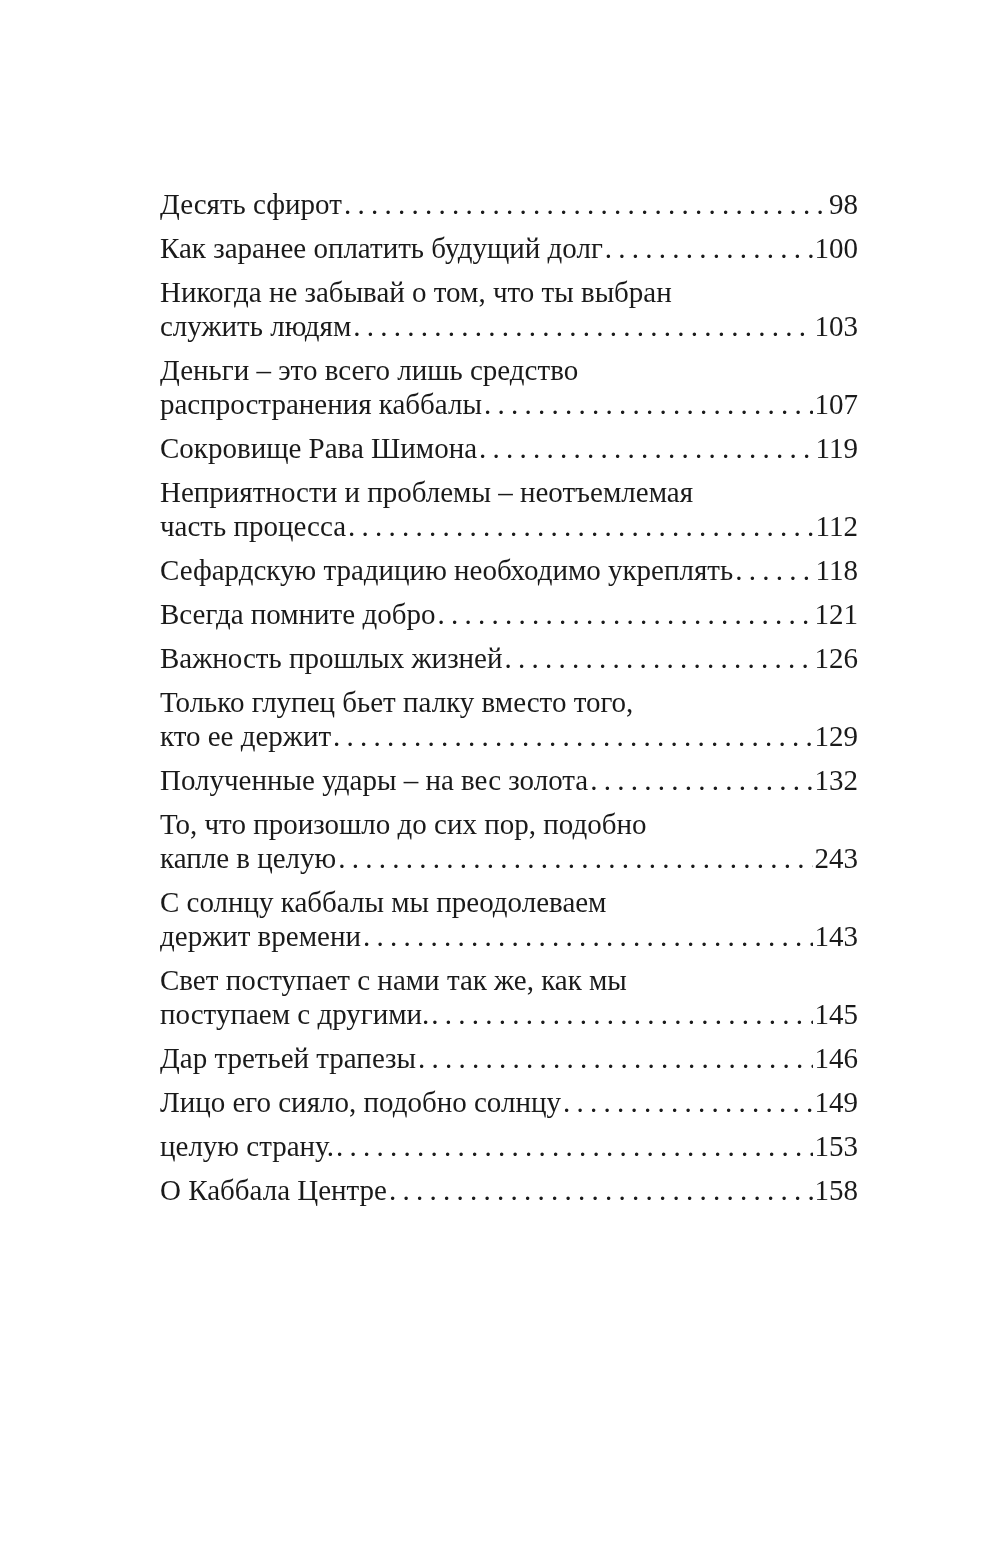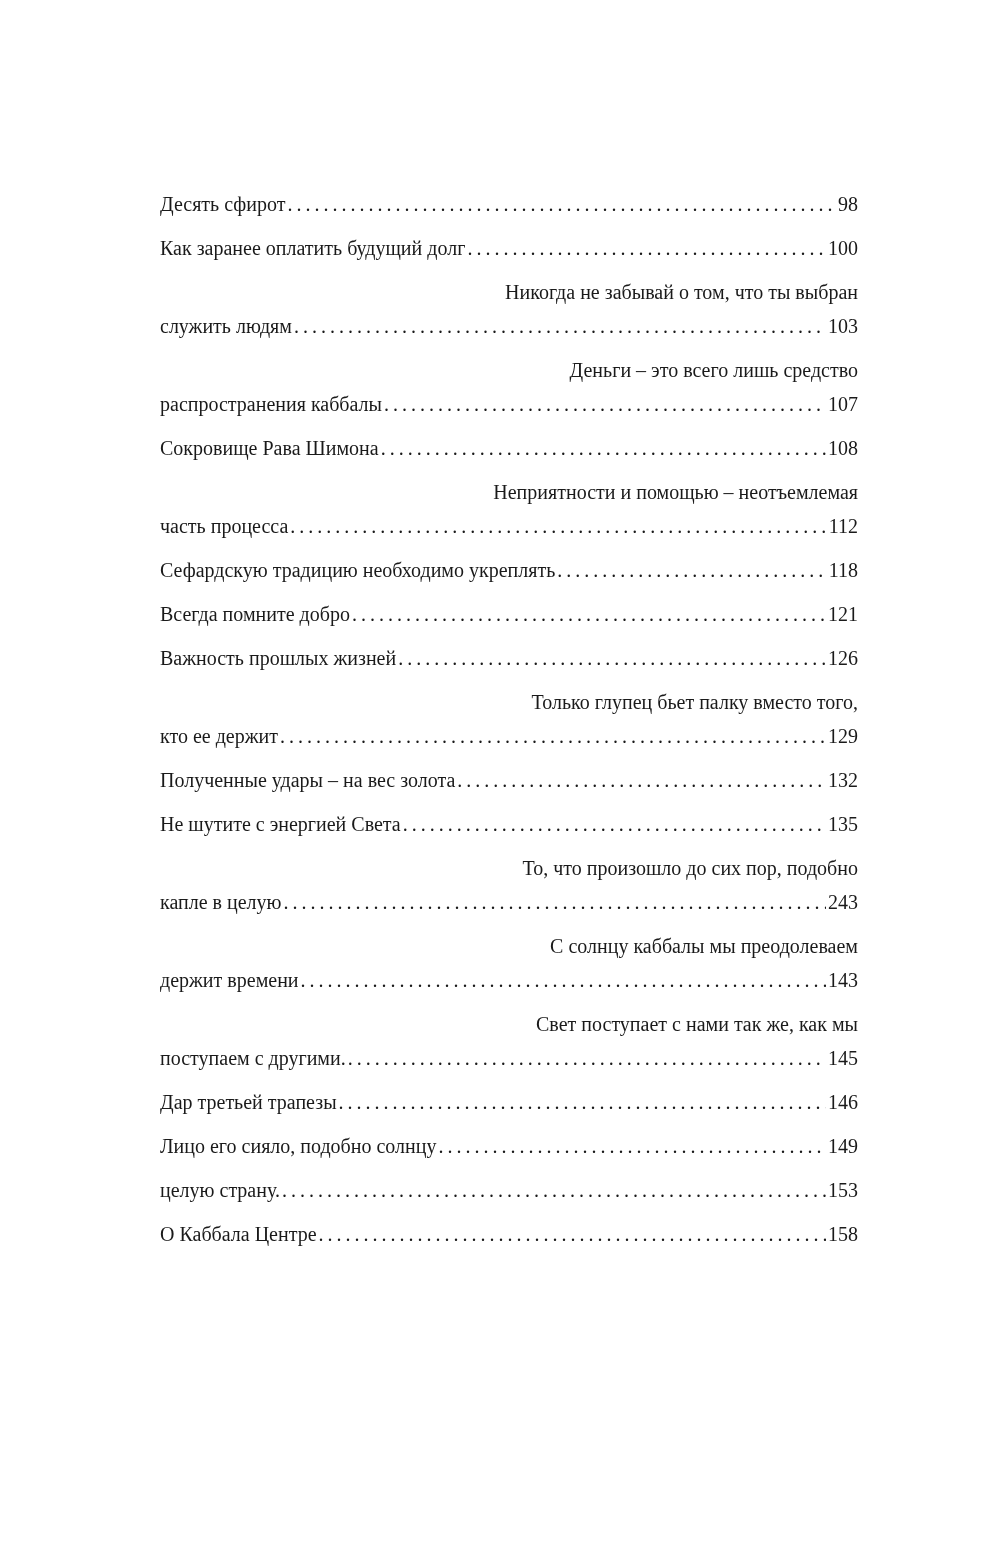--- a/index.html
+++ b/index.html
@@ -1,26 +1,26 @@
 <!DOCTYPE html>
 <html><head>
 <meta charset="utf-8">
 <style>
   html, body { margin:0; padding:0; background:#ffffff; }
   body { width:1000px; height:1552px; position:relative; overflow:hidden; }
   .toc { position:absolute; left:160px; top:190px; width:698px; margin:0; padding:0; list-style:none;
-         font-family:"Liberation Serif","DejaVu Serif",serif; font-size:20px; color:#1a1a1a; }
+         font-family:"Liberation Serif","DejaVu Serif",serif; font-size:29px; color:#1a1a1a; }
   .entry { margin:0 0 15px 0; line-height:29px; }
   .entry .line1 { display:block; white-space:nowrap; }
   .entry .last { display:flex; align-items:baseline; white-space:nowrap; }
   .entry .last .text { flex:0 0 auto; }
   .entry .last .dots { flex:1 1 auto; overflow:hidden; white-space:nowrap; letter-spacing:4.2px; margin:0 2px; }
   .entry .last .dots::before { content:". . . . . . . . . . . . . . . . . . . . . . . . . . . . . . . . . . . . . . . . . . . . . . . . . . . . . . . . . . . . . . . . . . . . . . . . . . . . . . . . . . . . . . . . . . . . . . . . . . . . . . . . . . . . . . . . . . . . . . ."; letter-spacing:0; word-spacing:-1px; }
   .entry .last .page { flex:0 0 auto; text-align:right; }
-  .entry.two .line1 { margin-bottom:5px;text-align:right; }
+  .entry.two .line1 { margin-bottom:5px; }
 </style>
 </head>
 <body>
 
 <ul class="toc">
   <li class="entry">
       <span class="last">
         <span class="text">Десять сфирот</span>
         <span class="dots"></span>
         <span class="page">98</span>
@@ -46,25 +46,25 @@
       <span class="last">
         <span class="text">распространения каббалы</span>
         <span class="dots"></span>
         <span class="page">107</span>
       </span>
     </li>
   <li class="entry">
       <span class="last">
         <span class="text">Сокровище Рава Шимона</span>
         <span class="dots"></span>
-        <span class="page">108</span>
+        <span class="page">119</span>
       </span>
     </li>
   <li class="entry two">
-      <span class="line1">Неприятности и помощью – неотъемлемая</span>
+      <span class="line1">Неприятности и проблемы – неотъемлемая</span>
       <span class="last">
         <span class="text">часть процесса</span>
         <span class="dots"></span>
         <span class="page">112</span>
       </span>
     </li>
   <li class="entry">
       <span class="last">
         <span class="text">Сефардскую традицию необходимо укреплять</span>
         <span class="dots"></span>
@@ -91,27 +91,20 @@
         <span class="text">кто ее держит</span>
         <span class="dots"></span>
         <span class="page">129</span>
       </span>
     </li>
   <li class="entry">
       <span class="last">
         <span class="text">Полученные удары – на вес золота</span>
         <span class="dots"></span>
         <span class="page">132</span>
-      </span>
-    </li>
-  <li class="entry">
-      <span class="last">
-        <span class="text">Не шутите с энергией Света</span>
-        <span class="dots"></span>
-        <span class="page">135</span>
       </span>
     </li>
   <li class="entry two">
       <span class="line1">То, что произошло до сих пор, подобно</span>
       <span class="last">
         <span class="text">капле в целую</span>
         <span class="dots"></span>
         <span class="page">243</span>
       </span>
     </li>

